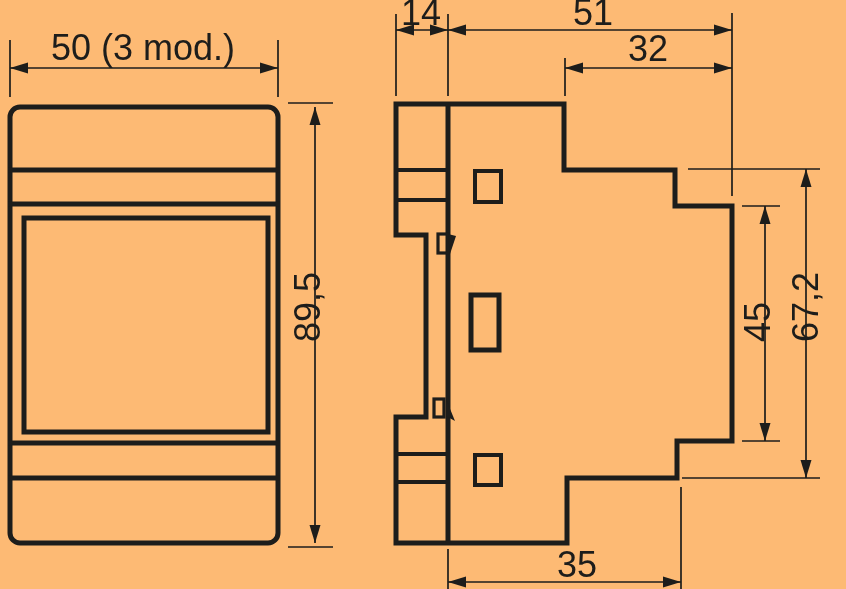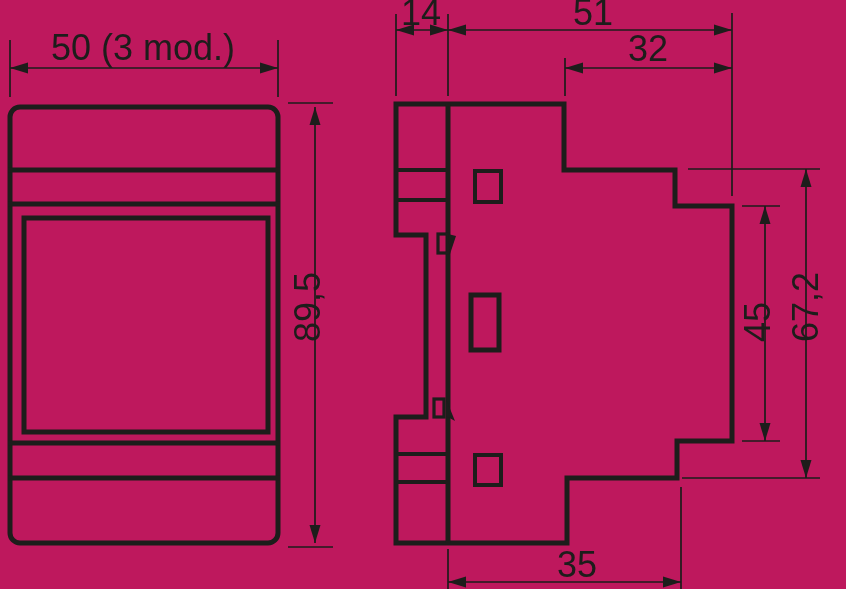--- a/index.html
+++ b/index.html
@@ -1,17 +1,17 @@
 <!DOCTYPE html>
 <html style="--ink: #1d1d1b;"><head>
 <meta charset="utf-8">
 <style>
   html,body{margin:0;padding:0;}
   body{width:846px;height:589px;background:#fff;overflow:hidden;}
-  .canvas-wrap{position:relative;width:846px;height:589px;background:#be185d;}
+  .canvas-wrap{position:relative;width:846px;height:589px;background:#fdba74;}
   svg{display:block;}
   text{font-family:"Liberation Sans", sans-serif;font-size:36px;fill:var(--ink,#1d1d1b);}
   .s5{stroke:var(--ink,#1d1d1b);stroke-width:5;fill:none;}
   .s4{stroke:var(--ink,#1d1d1b);stroke-width:4;fill:none;}
   .s3{stroke:var(--ink,#1d1d1b);stroke-width:3.2;fill:none;}
   .s2{stroke:var(--ink,#1d1d1b);stroke-width:1.7;fill:none;}
   .arrow{fill:var(--ink,#1d1d1b);stroke:none;}
 </style>
 </head>
 <body style="background: rgb(255, 255, 255);">

